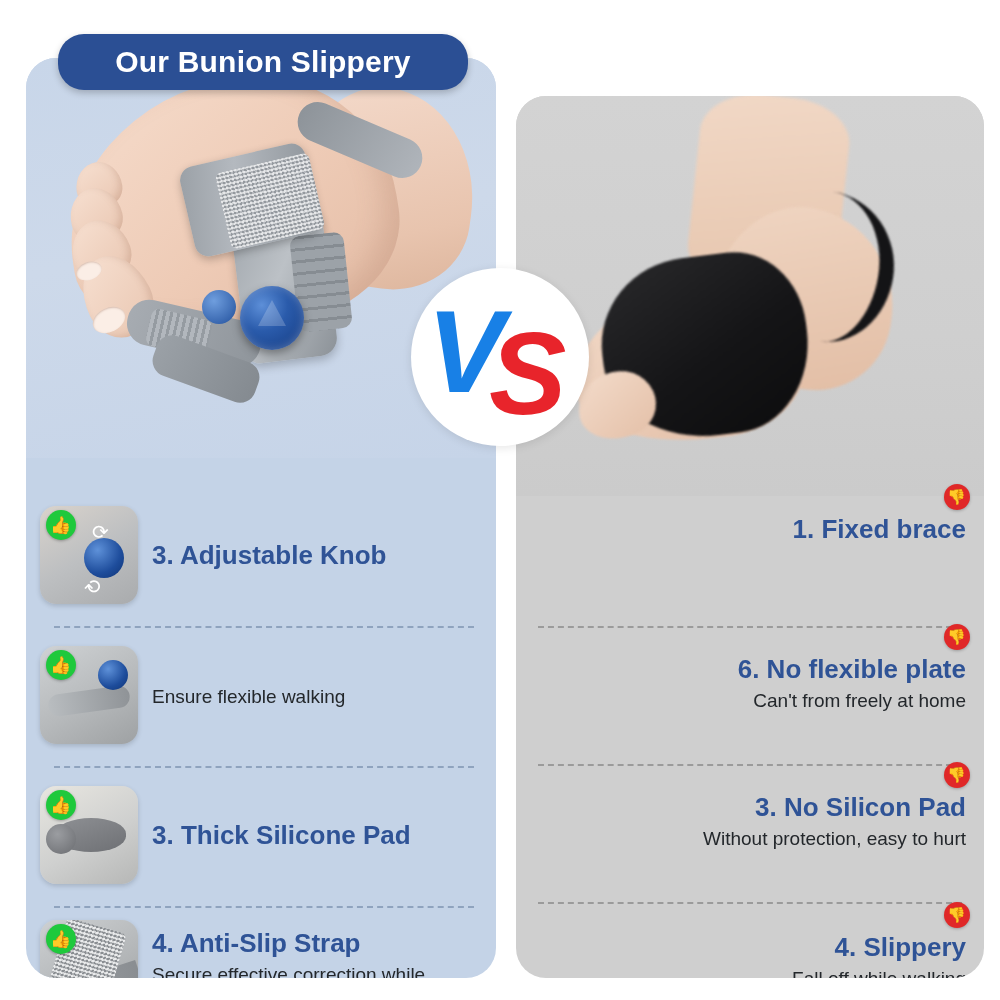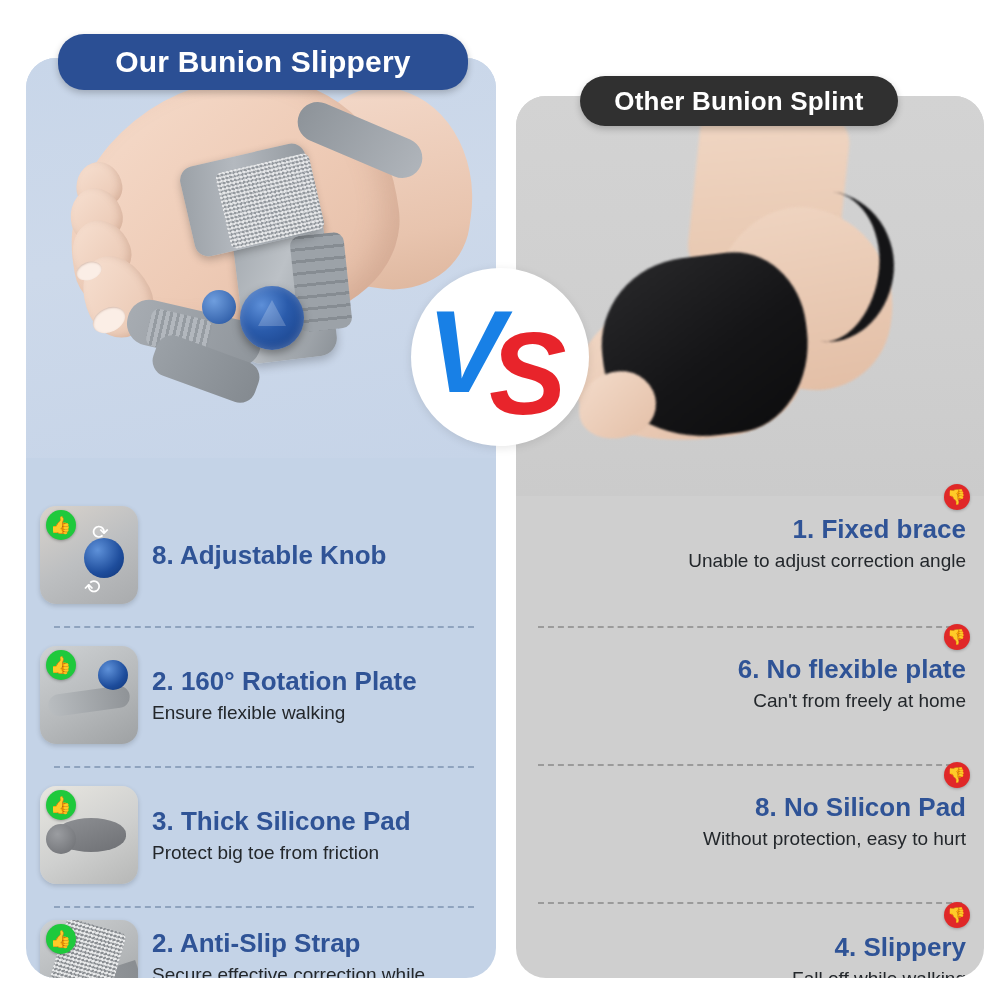--- a/index.html
+++ b/index.html
@@ -289,59 +289,57 @@
     <div class="features">
 
       <div class="feat feat-l" style="top:48px;">
         <div class="thumbnail tn-a">
           <div class="tn-knob"></div>
           <div class="tn-arrow a1">⟳</div>
           <div class="tn-arrow a2">⟳</div>
           <div class="thumb-badge badge-up">👍</div>
         </div>
         <div class="feat-text-l">
-          <div class="feat-title">8. Adjustable Knob</div>
+          <div class="feat-title">3. Adjustable Knob</div>
         </div>
       </div>
       <div class="divider" style="left:28px; right:22px; top:168px;"></div>
 
       <div class="feat feat-l" style="top:188px;">
         <div class="thumbnail tn-b">
           <div class="tn-bar"></div>
           <div class="tn-knob" style="left:58px; top:14px; width:30px; height:30px;"></div>
           <div class="thumb-badge badge-up">👍</div>
         </div>
         <div class="feat-text-l">
-          <div class="feat-title">2. 160° Rotation Plate</div>
           <div class="feat-sub">Ensure flexible walking</div>
         </div>
       </div>
       <div class="divider" style="left:28px; right:22px; top:308px;"></div>
 
       <div class="feat feat-l" style="top:328px;">
         <div class="thumbnail tn-c">
           <div class="tn-pad"></div>
           <div class="tn-pad2"></div>
           <div class="thumb-badge badge-up">👍</div>
         </div>
         <div class="feat-text-l">
           <div class="feat-title">3. Thick Silicone Pad</div>
-          <div class="feat-sub">Protect big toe from friction</div>
         </div>
       </div>
       <div class="divider" style="left:28px; right:22px; top:448px;"></div>
 
       <div class="feat feat-l" style="top:462px;">
         <div class="thumbnail tn-d">
           <div class="tn-strapy"></div>
           <div class="tn-mesh"></div>
           <div class="thumb-badge badge-up">👍</div>
         </div>
         <div class="feat-text-l">
-          <div class="feat-title">2. Anti-Slip Strap</div>
+          <div class="feat-title">4. Anti-Slip Strap</div>
           <div class="feat-sub">Secure effective correction while movement</div>
         </div>
       </div>
 
     </div>
   </div>
 
   <div class="panel panel-right">
 
     <div class="photo photo-right">
@@ -352,59 +350,55 @@
       <div class="sleeve-body"></div>
       <div class="toe-r"></div>
     </div>
 
     <div class="features">
 
       <div class="feat feat-r" style="top:18px;">
         <div class="feat-text-r rsum">
           <div class="badge-down" style="right:-4px; top:-30px;">👎</div>
           <div class="feat-title">1. Fixed brace</div>
-          <div class="feat-sub">Unable to adjust correction angle</div>
         </div>
       </div>
       <div class="divider divider-r" style="left:22px; right:22px; top:130px;"></div>
 
       <div class="feat feat-r" style="top:158px;">
         <div class="feat-text-r rsum">
           <div class="badge-down" style="right:-4px; top:-30px;">👎</div>
           <div class="feat-title">6. No flexible plate</div>
           <div class="feat-sub">Can't from freely at home</div>
         </div>
       </div>
       <div class="divider divider-r" style="left:22px; right:22px; top:268px;"></div>
 
       <div class="feat feat-r" style="top:296px;">
         <div class="feat-text-r rsum">
           <div class="badge-down" style="right:-4px; top:-30px;">👎</div>
-          <div class="feat-title">8. No Silicon Pad</div>
+          <div class="feat-title">3. No Silicon Pad</div>
           <div class="feat-sub">Without protection, easy to hurt</div>
         </div>
       </div>
       <div class="divider divider-r" style="left:22px; right:22px; top:406px;"></div>
 
       <div class="feat feat-r" style="top:436px;">
         <div class="feat-text-r rsum">
           <div class="badge-down" style="right:-4px; top:-30px;">👎</div>
           <div class="feat-title">4. Slippery</div>
           <div class="feat-sub">Fall off while walking</div>
         </div>
       </div>
 
     </div>
   </div>
 
   <div class="badge badge-left">
     <span>Our Bunion Slippery</span>
   </div>
-  <div class="badge badge-right">
-    <span>Other Bunion Splint</span>
-  </div>
 
   <div class="vs-circle">
     <span class="vs-v">V</span>
     <span class="vs-s">S</span>
   </div>
 
 </div>
 
 </body></html>

